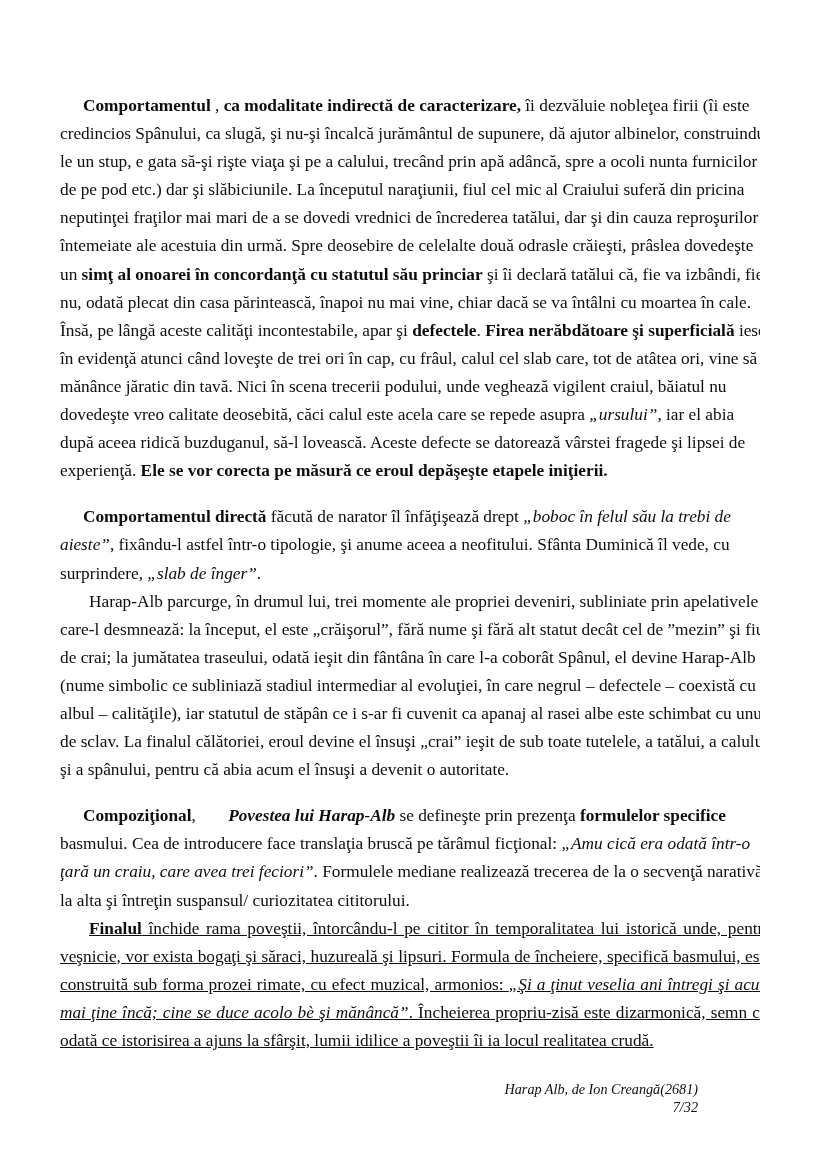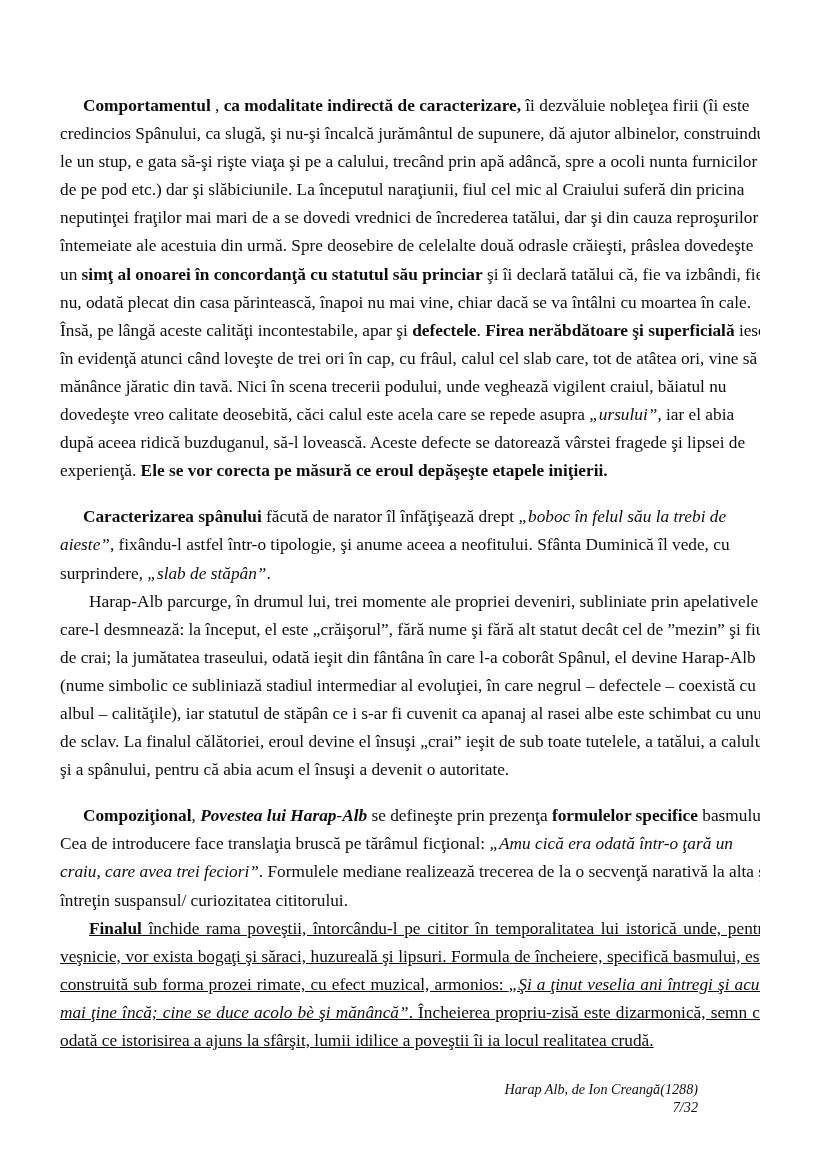--- a/index.html
+++ b/index.html
@@ -46,20 +46,21 @@
   }
   b, .b {
     font-weight: bold;
   }
   i, .i {
     font-style: italic;
   }
   .bi {
     font-weight: bold;
     font-style: italic;
+    margin-left: 28px;
   }
   .footer {
     position: absolute;
     right: 62px;
     top: 1080px;
     width: 420px;
     text-align: right;
     font-size: 14.2px;
     line-height: 18px;
     font-style: italic;
@@ -71,28 +72,28 @@
 </style>
 </head>
 <body>
 
 <div class="page">
 
   <div class="content">
 
     <p class="indent-normal"><span class="b">Comportamentul </span>, <span class="b">ca modalitate indirectă de caracterizare,</span> îi dezvăluie nobleţea firii (îi este credincios Spânului, ca slugă, şi nu-şi încalcă jurământul de supunere, dă ajutor albinelor, construindu-le un stup, e gata să-şi rişte viaţa  şi pe a calului, trecând prin apă adâncă, spre a ocoli nunta furnicilor de pe pod etc.) dar şi slăbiciunile. La începutul naraţiunii, fiul cel mic al Craiului  suferă din pricina neputinţei fraţilor mai mari de a se dovedi vrednici de încrederea tatălui, dar şi din cauza reproşurilor întemeiate ale acestuia din urmă. Spre deosebire de celelalte două odrasle crăieşti, prâslea dovedeşte un <span class="b">simţ al onoarei în concordanţă cu statutul său princiar</span> şi îi declară tatălui că, fie va izbândi, fie nu, odată plecat din casa părintească, înapoi nu mai vine, chiar dacă se va întâlni cu moartea în cale. Însă, pe lângă aceste calităţi incontestabile, apar şi <span class="b">defectele</span>.  <span class="b">Firea nerăbdătoare şi superficială</span> iese în evidenţă atunci când loveşte de trei ori în cap, cu frâul, calul cel slab care, tot de atâtea ori, vine să mănânce jăratic din tavă. Nici în scena trecerii podului, unde veghează vigilent craiul, băiatul nu dovedeşte vreo calitate deosebită, căci calul este acela care se repede asupra <span class="i">„ursului”</span>, iar el abia după aceea ridică buzduganul, să-l lovească. Aceste defecte se datorează vârstei fragede şi lipsei de experienţă. <span class="b">Ele se vor corecta pe măsură ce eroul depăşeşte etapele iniţierii.</span></p>
 
-    <p class="gap indent-normal"><span class="b">Caracterizarea spânului</span> făcută de narator îl înfăţişează drept <span class="i">„boboc în felul său la trebi de aieste”</span>, fixându-l astfel într-o tipologie, şi anume aceea a neofitului. Sfânta Duminică îl vede, cu surprindere, <span class="i">„slab de stăpân”</span>.</p>
+    <p class="gap indent-normal"><span class="b">Comportamentul directă</span> făcută de narator îl înfăţişează drept <span class="i">„boboc în felul său la trebi de aieste”</span>, fixându-l astfel într-o tipologie, şi anume aceea a neofitului. Sfânta Duminică îl vede, cu surprindere, <span class="i">„slab de înger”</span>.</p>
 
     <p class="indent-wide">Harap-Alb parcurge, în drumul lui, trei momente ale propriei deveniri, subliniate prin apelativele care-l desmnează: la început, el este „crăişorul”, fără nume şi fără alt statut decât cel de ”mezin” şi fiu de crai; la jumătatea traseului, odată ieşit din fântâna în care l-a coborât Spânul, el devine Harap-Alb (nume simbolic ce subliniază stadiul intermediar al evoluţiei, în care negrul – defectele – coexistă cu albul – calităţile), iar statutul de stăpân ce i s-ar fi cuvenit ca apanaj al rasei albe este schimbat cu unul de sclav. La finalul călătoriei, eroul devine el însuşi „crai”  ieşit de sub toate tutelele, a tatălui, a calului şi a spânului, pentru că abia acum el însuşi a devenit o autoritate.</p>
 
     <p class="gap indent-normal"><span class="b">Compoziţional</span>, <span class="bi">Povestea lui Harap-Alb</span> se defineşte prin prezenţa <span class="b">formulelor specifice</span> basmului. Cea de introducere face translaţia bruscă pe tărâmul ficţional: <span class="i">„Amu cică era odată într-o ţară un craiu, care avea trei feciori”</span>. Formulele mediane realizează trecerea de la o secvenţă narativă la alta şi întreţin suspansul/ curiozitatea cititorului.</p>
 
     <p class="indent-wide justified"><span class="b">Finalul</span> închide rama poveştii, întorcându-l pe cititor în temporalitatea lui istorică unde, pentru veşnicie, vor exista bogaţi şi săraci, huzureală şi lipsuri. Formula de încheiere, specifică basmului, este construită sub forma prozei rimate, cu efect muzical, armonios: <span class="i">„Şi a ţinut veselia ani întregi şi acum mai ţine încă; cine se duce acolo bè şi mănâncă”</span>. Încheierea propriu-zisă este dizarmonică, semn că, odată ce istorisirea a ajuns la sfârşit, lumii idilice a poveştii îi ia locul  realitatea crudă.</p>
 
   </div>
 
   <div class="footer">
-    <div>Harap Alb, de Ion Creangă(1288)</div>
+    <div>Harap Alb, de Ion Creangă(2681)</div>
     <div>7/32</div>
   </div>
 
 </div>
 
 </body></html>

